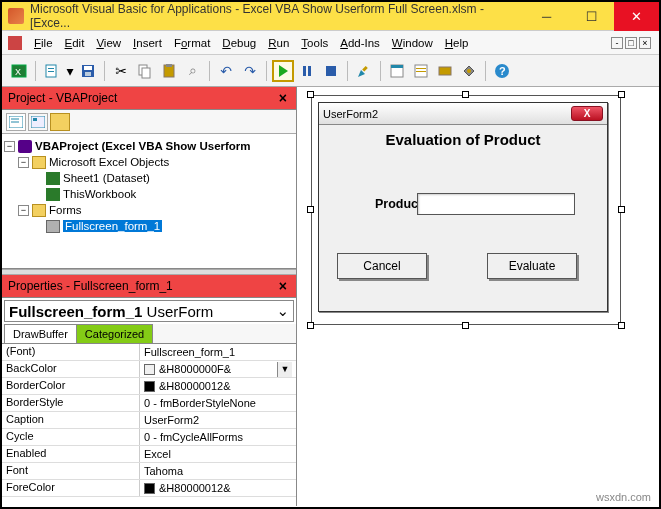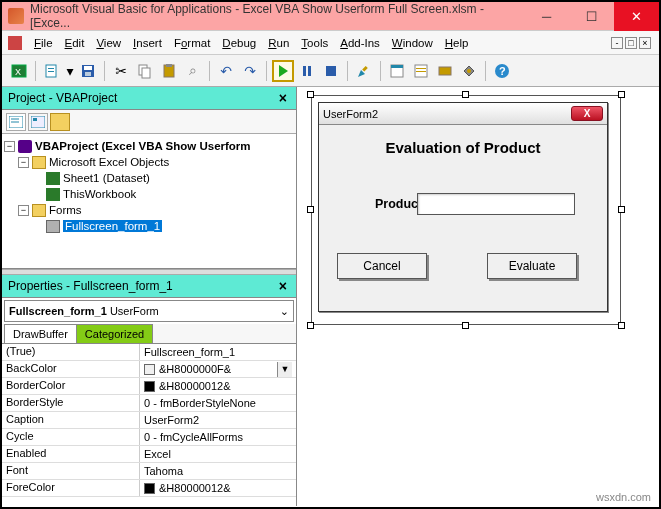--- a/index.html
+++ b/index.html
@@ -1,69 +1,69 @@
 <!DOCTYPE html>
 <html><head>
 <meta charset="utf-8">
 <style>
 * { box-sizing: border-box; font-family: Tahoma, sans-serif; }
 body { margin: 0; background: #fff; width: 661px; height: 509px; border: 2px solid #000; position: relative; }
-.titlebar { height: 29px; background: #fca5a5; display: flex; align-items: center; border-bottom: 1px solid #ccc; font-size: 12px; }
+.titlebar { height: 29px; background: #fde047; display: flex; align-items: center; border-bottom: 1px solid #ccc; font-size: 12px; }
 .titlebar .icon { width: 16px; height: 16px; margin: 0 6px; background: linear-gradient(135deg,#d4572a,#e8834a); border-radius: 2px; position:relative; }
 .titlebar .title { flex: 1; color: #333; }
 .winbtns { display: flex; }
 .winbtn { width: 45px; height: 29px; display: flex; align-items: center; justify-content: center; color: #333; font-size: 13px; }
 .winbtn.close { background: #e81123; color: #fff; }
 .menubar { height: 24px; display: flex; align-items: center; padding: 0 4px; background: #f7f7f7; border-bottom: 1px solid #ccc; font-size: 11.5px; }
 .menubar .sysicon { width: 14px; height: 14px; background: #c44; margin: 0 6px 0 2px; }
 .menubar span.m { padding: 2px 6px; }
 .menubar span.m u { text-decoration: underline; }
 .menubar .right { margin-left: auto; display:flex; gap:2px; padding-right:4px; }
 .menubar .right div { width:12px; height:12px; border:1px solid #888; font-size:9px; line-height:10px; text-align:center;}
 .toolbar { height: 32px; display: flex; align-items: center; padding: 2px 6px; gap: 2px; background: #f3f3f3; border-bottom: 1px solid #aaa; }
 .tbtn { width: 22px; height: 22px; display: flex; align-items: center; justify-content: center; border: 1px solid transparent; font-size: 14px; }
 .tbtn.boxed { border: 2px solid #c49a00; background: #fffbe6; }
 .tbtn svg { width: 16px; height: 16px; }
 .tsep { width: 1px; height: 20px; background: #bbb; margin: 0 3px; }
 .mainarea { display: flex; height: 419px; }
 .leftcol { width: 295px; display: flex; flex-direction: column; border-right: 1px solid #888; }
-.panel-hdr { background: #5eead4; border-bottom: 1px solid #888; padding: 3px 6px; font-size: 12px; display: flex; align-items: center; justify-content: space-between; }
+.panel-hdr { background: #ef4444; border-bottom: 1px solid #888; padding: 3px 6px; font-size: 12px; display: flex; align-items: center; justify-content: space-between; }
 .panel-hdr .x { font-weight: bold; font-size: 14px; padding: 0 3px; }
 .proj-tb { height: 24px; border-bottom: 1px solid #aaa; display: flex; align-items: center; padding: 2px 4px; gap: 2px; background:#f7f7f7;}
 .proj-tb div { width: 20px; height: 18px; border: 1px solid #aaa; display:flex;align-items:center;justify-content:center;font-size:11px;}
 .tree { flex: 0 0 135px; overflow: auto; font-size: 11.5px; padding: 4px 2px; border-bottom: 1px solid #888; background:#fff;}
 .tree .row { display: flex; align-items: center; height: 16px; white-space: nowrap; }
 .tree .ind { display:inline-block; }
 .tree .pm { width: 11px; height: 11px; border: 1px solid #888; font-size: 9px; line-height: 9px; text-align: center; margin-right: 3px; background:#fff;}
 .tree .ticon { width: 14px; height: 13px; margin-right: 3px; display:inline-block;}
 .ticon.proj { background:#508; border-radius:2px;}
 .ticon.fold { background:#f3d060; border:1px solid #b89020;}
 .ticon.sheet { background:#2a7a2a;}
 .ticon.book { background:#2a7a2a;}
 .ticon.form { background:#b0b0b0; border:1px solid #666;}
 .tree .sel { background:#0078d7; color:#fff; padding:0 2px;}
 .resizer { height:6px; background:#ddd; border-top:1px solid #aaa; border-bottom:1px solid #aaa;}
-.prop-combo { height:22px; border:1px solid #888; margin:2px; font-size:11px; display:flex; align-items:center; padding:0 4px; justify-content:space-between; background:#fff;}
+.prop-combo { height:22px; border:1px solid #888; margin:2px; font-size:15px; display:flex; align-items:center; padding:0 4px; justify-content:space-between; background:#fff;}
 .prop-tabs { display:flex; font-size:11px; border-bottom:1px solid #888; padding-left:2px; background:#f7f7f7;}
 .prop-tabs div { padding:3px 8px; border:1px solid #888; border-bottom:none; background:#fff; margin-right:-1px;}
 .prop-tabs div.inactive { background:#84cc16; }
 .prop-grid { flex:1; overflow:auto; font-size:11px; background:#fff; border-top:none;}
 .prop-grid .prow { display:flex; height:17px; border-bottom:1px solid #ddd;}
 .prop-grid .pname { width:138px; padding:1px 4px; border-right:1px solid #ccc;}
 .prop-grid .pval { flex:1; padding:1px 4px; display:flex; align-items:center; gap:4px;}
 .prop-grid .sw { width:11px; height:11px; border:1px solid #666; display:inline-block;}
 .prop-grid .dd { margin-left:auto; width:15px; text-align:center; border-left:1px solid #888; background:#eee; height:15px; font-size:9px; line-height:15px;}
 .rightcol { flex:1; background:#fff; position:relative; }
 .designer { position:absolute; left:14px; top:8px; width:310px; height:230px; }
 .dot-border { border:1px solid #555; background-image: radial-gradient(#888 0.5px, transparent 0.5px); background-size:6px 6px; padding:6px;}
 .handle { position:absolute; width:7px; height:7px; background:#fff; border:1px solid #000;}
 .formwin { background:#f0f0f0; border:1px solid #333; box-shadow:1px 1px 0 #888; width:290px; height:210px; }
 .form-tb { height:22px; border-bottom:1px solid #888; display:flex; align-items:center; padding:0 4px; background:linear-gradient(#fff,#e0e0e0); font-size:11px; justify-content:space-between;}
 .form-tb .closebtn { width:32px; height:15px; background:linear-gradient(#e56,#b12); border:1px solid #812; border-radius:3px; color:#fff; font-size:10px; text-align:center; line-height:13px; font-weight:bold;}
-.form-body { padding:8px; background-image: radial-gradient(#999 0.5px, #f0f0f0 0.5px); background-size:8px 8px; height:186px; position:relative;}
+.form-body { background-image: radial-gradient(#999 0.5px, #f0f0f0 0.5px); background-size:8px 8px; height:186px; position:relative;}
 .form-title { font-weight:bold; font-size:15px; text-align:center; padding:6px 0;}
 .form-lbl { position:absolute; font-size:12.5px; font-weight:bold;margin-left:44px;}
 .form-input { position:absolute; background:#fff; border:1px solid #555; height:22px; box-shadow:inset 1px 1px 2px rgba(0,0,0,0.2);}
 .form-btn { position:absolute; border:1px solid #555; background:#f0f0f0; font-size:12px; font-weight:normal; text-align:center; box-shadow:2px 2px 0 #888; padding:5px 0;}
 .watermark { position:absolute; bottom:4px; right:8px; font-size:11px; color:#888;}
 </style>
 </head>
 <body>
 
 <div class="titlebar">
@@ -261,21 +261,21 @@
     <div class="prop-combo">
       <span><b>Fullscreen_form_1</b> <span>UserForm</span></span>
       <span>⌄</span>
     </div>
     <div class="prop-tabs">
       <div>DrawBuffer</div>
       <div class="inactive">Categorized</div>
     </div>
     <div class="prop-grid" id="propgrid">
         <div class="prow">
-          <div class="pname">(True)</div>
+          <div class="pname">(Font)</div>
           <div class="pval">
             <span>Fullscreen_form_1</span>
           </div>
         </div>
         <div class="prow">
           <div class="pname">BackColor</div>
           <div class="pval">
             <span class="sw" style="background: rgb(240, 240, 240);"></span>
             <span>&amp;H8000000F&amp;</span>
             <span class="dd">▼</span>

